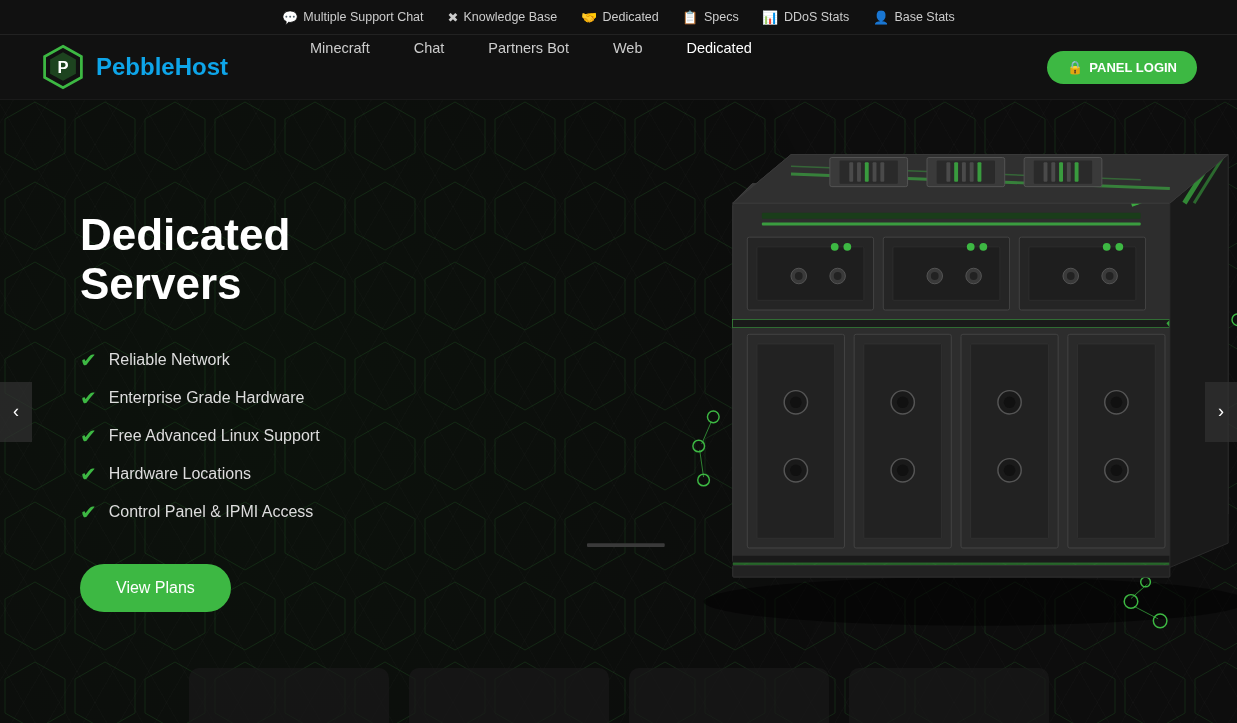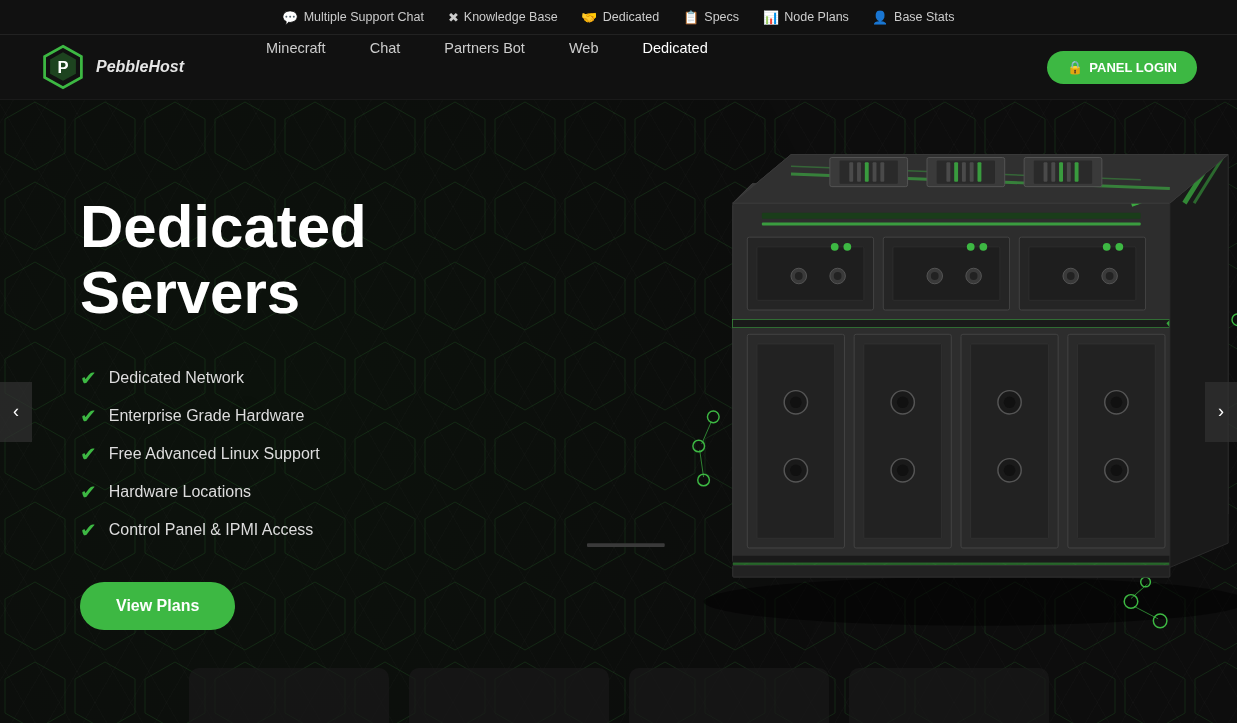--- a/index.html
+++ b/index.html
@@ -77,24 +77,23 @@
       display: flex;
       align-items: center;
       gap: 10px;
       margin-right: 60px;
     }
     .logo-icon {
       width: 46px;
       height: 46px;
     }
     .logo-text {
-      font-size: 16px;
+      font-size: 24px;
       font-weight: 600;
-      color: #e5e5e5;
-      font-style: italic;
+      color: #0ea5e9;
     }
     .nav-links {
       display: flex;
       align-items: center;
       gap: 0;
       flex: 1;
     }
     .nav-link {
       color: #ccc;
       font-size: 14.5px;
@@ -152,21 +151,21 @@
     }
 
     .hero-content {
       position: relative;
       z-index: 2;
       padding: 60px 80px;
       max-width: 520px;
     }
 
     .hero-title {
-      font-size: 60px;
+      font-size: 44px;
       font-weight: 800;
       line-height: 1.1;
       margin-bottom: 40px;
       color: #fff;
     }
 
     .feature-list {
       list-style: none;
       margin-bottom: 40px;
     }
@@ -184,21 +183,21 @@
       flex-shrink: 0;
     }
 
     .view-plans-btn {
       background-color: #3db843;
       color: #fff;
       border: none;
       padding: 15px 36px;
       border-radius: 30px;
       font-size: 16px;
-      font-weight: 700;
+      font-weight: 400;
       cursor: pointer;
     }
 
     
     .side-arrow {
       position: absolute;
       top: 50%;
       transform: translateY(-50%);
       background-color: rgba(50,50,50,0.7);
       color: #fff;
@@ -261,21 +260,21 @@
     <a href="#" class="top-bar-item">
       <span class="top-bar-icon">🤝</span>
       <span>Dedicated</span>
     </a>
     <a href="#" class="top-bar-item">
       <span class="top-bar-icon">📋</span>
       <span>Specs</span>
     </a>
     <a href="#" class="top-bar-item">
       <span class="top-bar-icon">📊</span>
-      <span>Node Plans</span>
+      <span>DDoS Stats</span>
     </a>
     <a href="#" class="top-bar-item">
       <span class="top-bar-icon">👤</span>
       <span>Base Stats</span>
     </a>
   </div>
 
 <nav class="main-nav">
   <div class="logo-area">
     <svg class="logo-icon" viewBox="0 0 100 100" xmlns="http://www.w3.org/2000/svg">
@@ -324,21 +323,21 @@
   <button class="side-arrow left">
     <span>‹</span>
   </button>
 
   <div class="hero-content">
     <h1 class="hero-title">Dedicated Servers</h1>
     <ul class="feature-list">
 
     <li class="feature-item">
           <span class="check-icon">✔</span>
-          <span>Dedicated Network</span>
+          <span>Reliable Network</span>
         </li>
         <li class="feature-item">
           <span class="check-icon">✔</span>
           <span>Enterprise Grade Hardware</span>
         </li>
         <li class="feature-item">
           <span class="check-icon">✔</span>
           <span>Free Advanced Linux Support</span>
         </li>
         <li class="feature-item">

